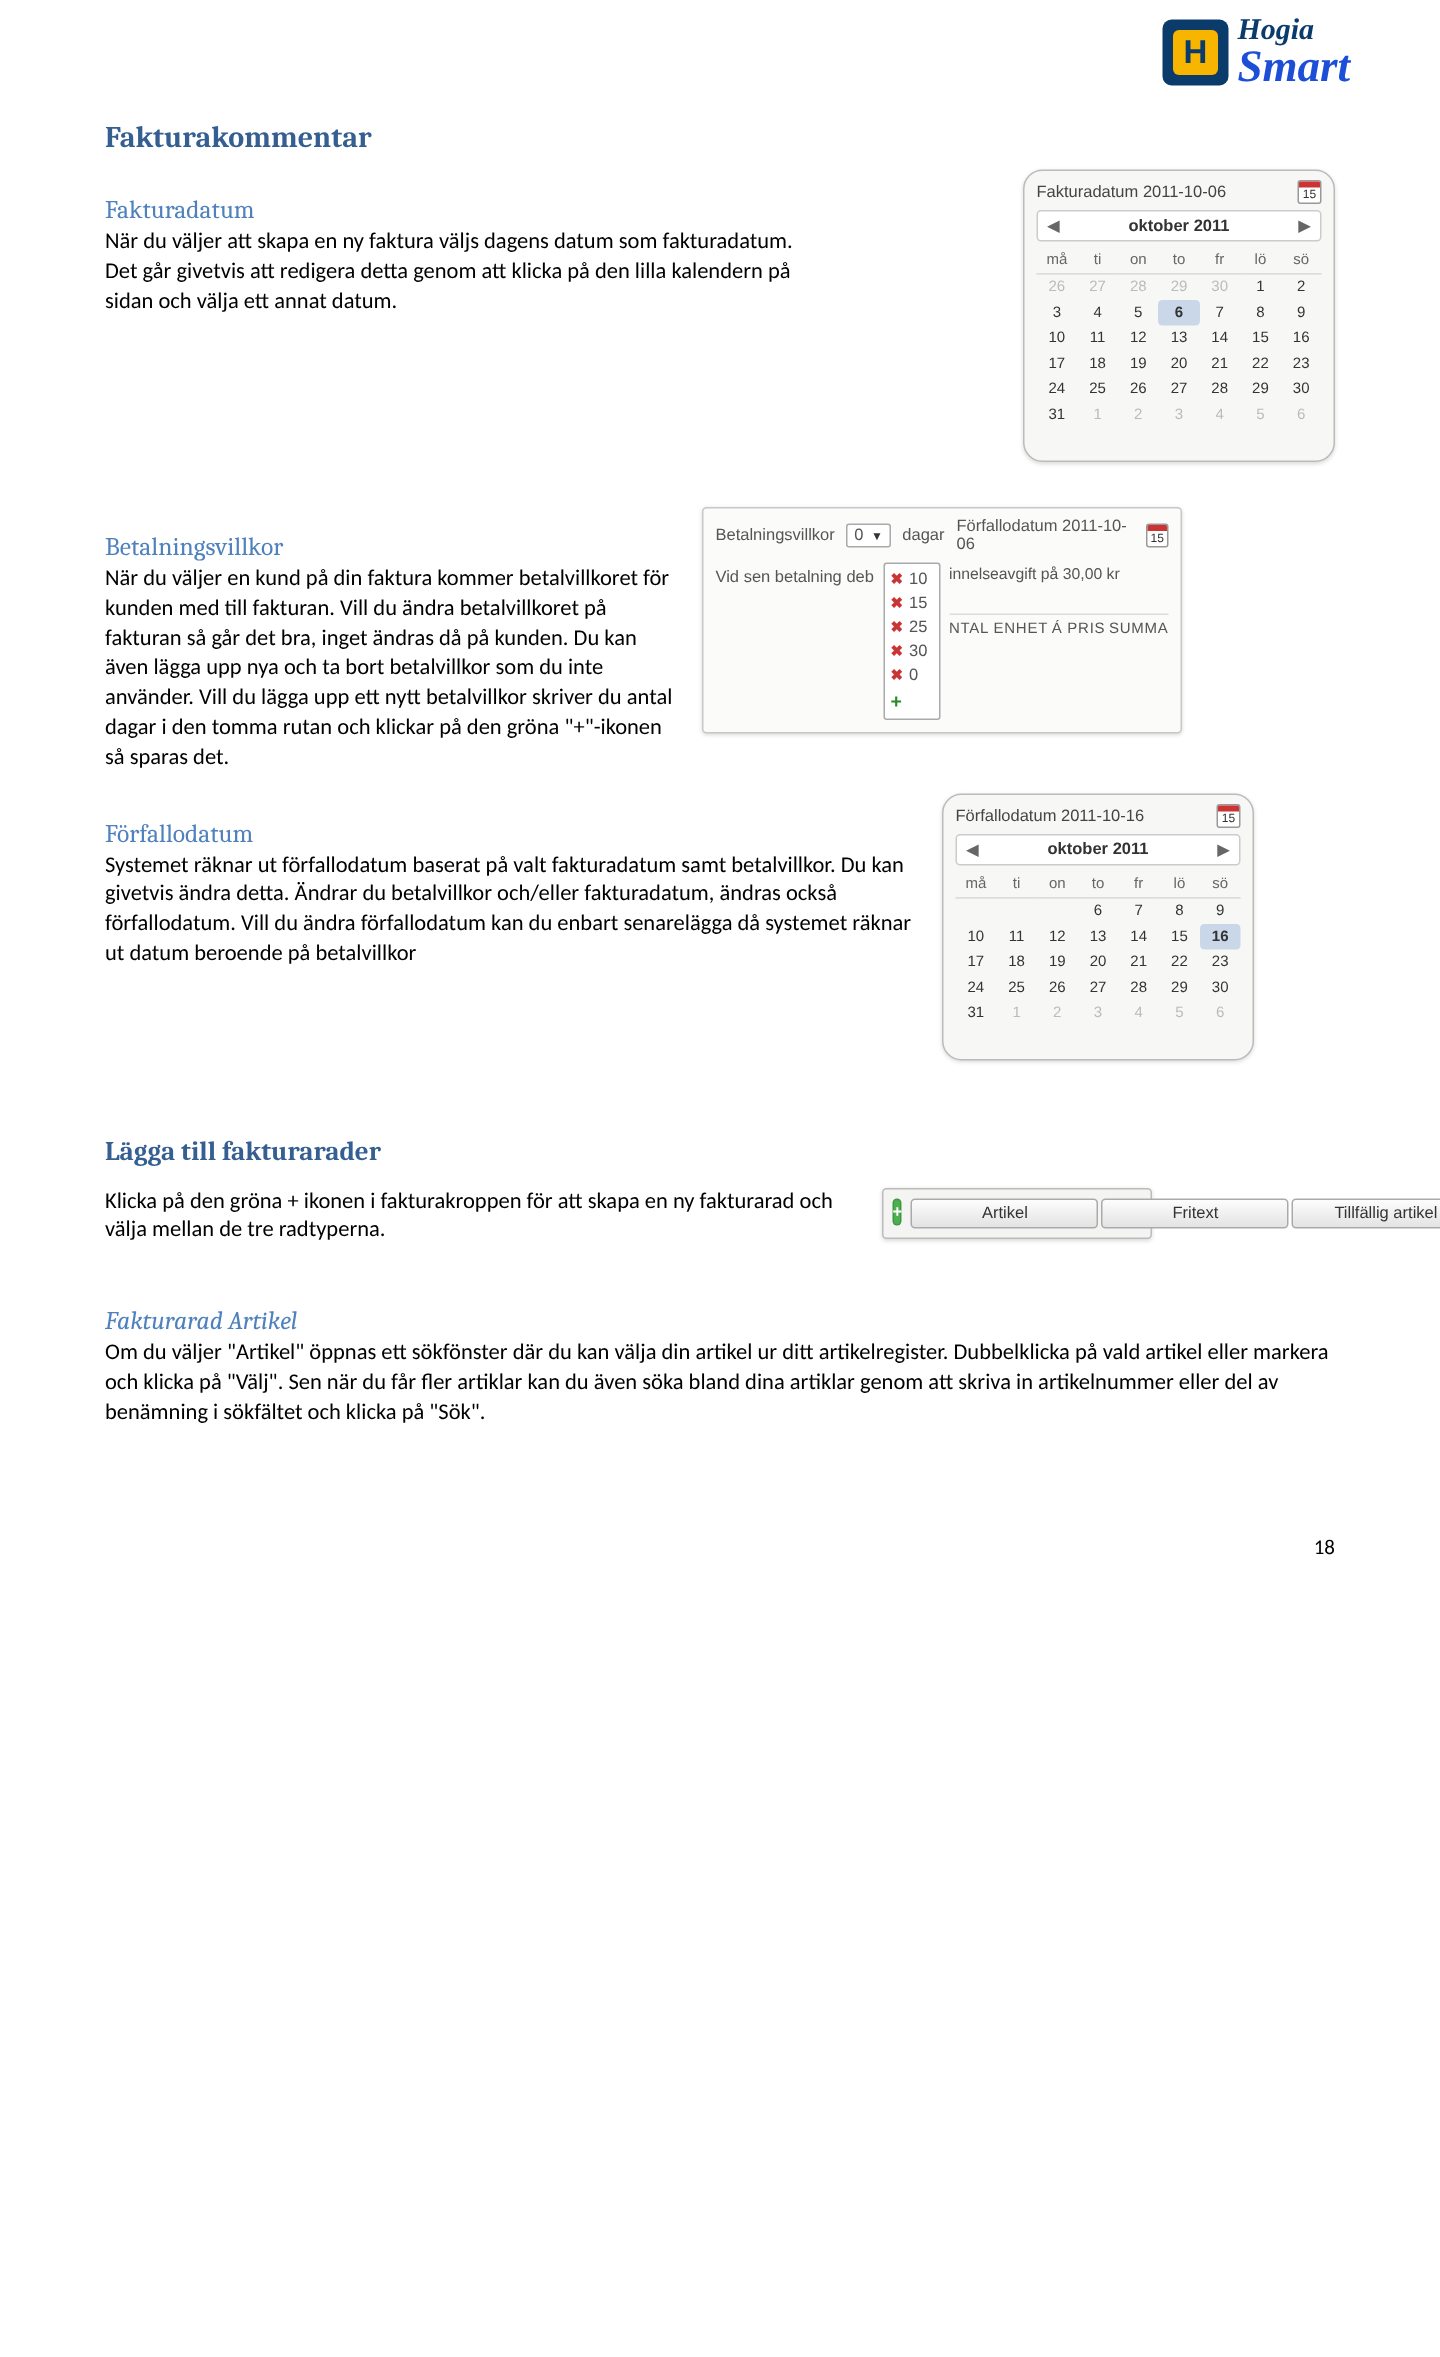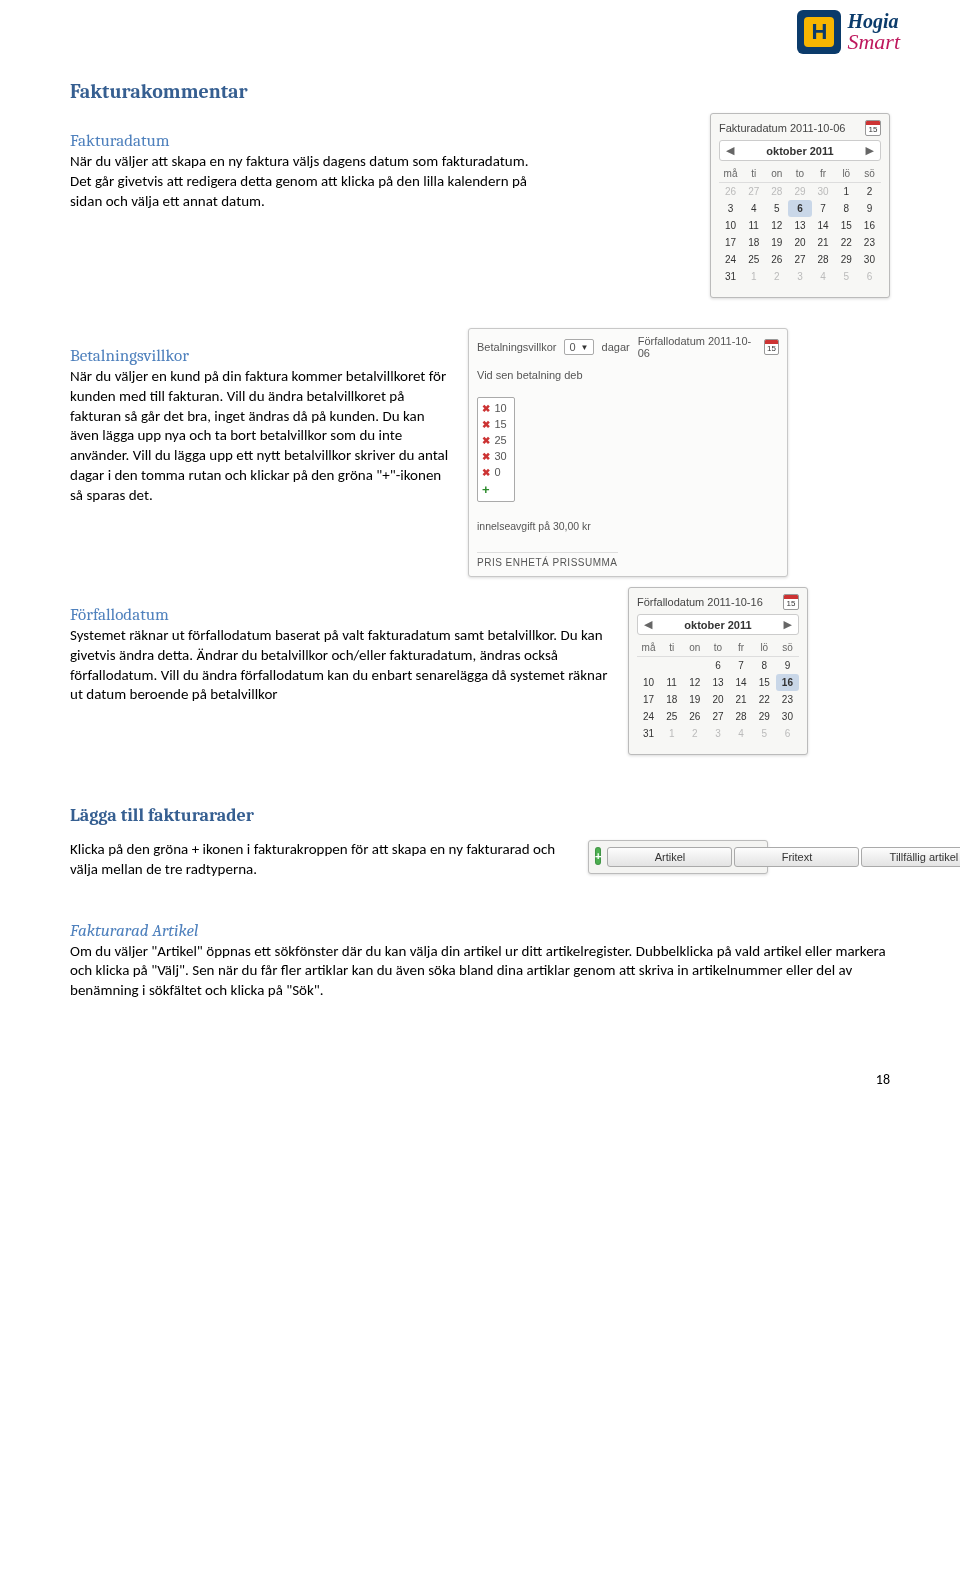--- a/index.html
+++ b/index.html
@@ -36,21 +36,21 @@
     font-weight: 900;
     color: #0b3b6b;
     display: flex;
     align-items: center;
     justify-content: center;
     font-size: 22px;
     font-family: Arial, sans-serif;
   }
   .logo-text { font-family: Georgia, 'Times New Roman', serif; line-height: 1; }
   .logo-text .l1 { font-size: 20px; font-weight: bold; color: #0b3b6b; font-style: italic; }
-  .logo-text .l2 { font-size: 22px; font-weight: normal; color: #be185d; font-style: italic; }
+  .logo-text .l2 { font-size: 30px; font-weight: bold; color: #1d4ed8; font-style: italic; }
 
   h2.main-heading {
     font-family: Cambria, Georgia, serif;
     color: #365f91;
     font-size: 20px;
     font-weight: bold;
     margin-top: 60px;
     margin-bottom: 2px;
   }
   h3.sub-heading {
@@ -70,28 +70,28 @@
   }
   p.body { line-height: 1.32; margin-bottom: 3px; }
 
   .section { margin-bottom: 10px; }
   .with-right { display: flex; gap: 18px; align-items: flex-start; }
   .with-right .txt { flex: 1; }
   .with-right .img { flex: 0 0 auto; }
 
   
   .cal-widget {
-    width: 180px;
+    width: 208px;
     border: 1px solid #bbb;
     background: #f7f7f5;
-    padding: 6px 8px 12px 8px;
+    padding: 6px 8px 22px 8px;
     font-family: Tahoma, Arial, sans-serif;
     font-size: 11px;
     color: #555;
-    border-radius: 3px;
+    border-radius: 13px;
     box-shadow: 0 1px 3px rgba(0,0,0,0.15);
   }
   .cal-label-row { display: flex; align-items: center; justify-content: space-between; margin-bottom: 4px; }
   .cal-label { font-size: 11px; color: #444; }
   .cal-icon {
     width: 16px; height: 16px;
     background: #fff;
     border: 1px solid #999;
     border-radius: 2px;
     position: relative;
@@ -162,21 +162,21 @@
   .bv-select {
     display: inline-flex;
     align-items: center;
     background: #fff;
     border: 1px solid #aaa;
     border-radius: 2px;
     padding: 1px 4px;
     gap: 5px;
   }
   .bv-chev { font-size: 8px; color: #333; }
-  .bv-row2 { display: flex; align-items: flex-start; gap: 16px; flex-direction: column; }
+  .bv-row2 { display: flex; align-items: flex-start; gap: 6px; }
   .bv-dd {
     background: #fff;
     border: 1px solid #aaa;
     border-radius: 2px;
     padding: 2px 0;
     width: 38px;
   }
   .bv-dd .opt {
     display: flex; align-items: center; gap: 4px;
     padding: 2px 4px;
@@ -387,21 +387,21 @@
             </div>
             <div class="opt">
               <span class="del">✖</span>
               <span>0</span>
             </div>
             <div class="add">+</div>
           </div>
         <div class="bv-right">
           <div class="bv-fee">innelseavgift på 30,00 kr</div>
           <div class="bv-colhead">
-            <span>PRIS  ENHET</span>
+            <span>NTAL  ENHET</span>
             <span>Á PRIS</span>
             <span>SUMMA</span>
           </div>
         </div>
       </div>
     </div>
   </div>
 </div>
 
 <div class="section with-right">

